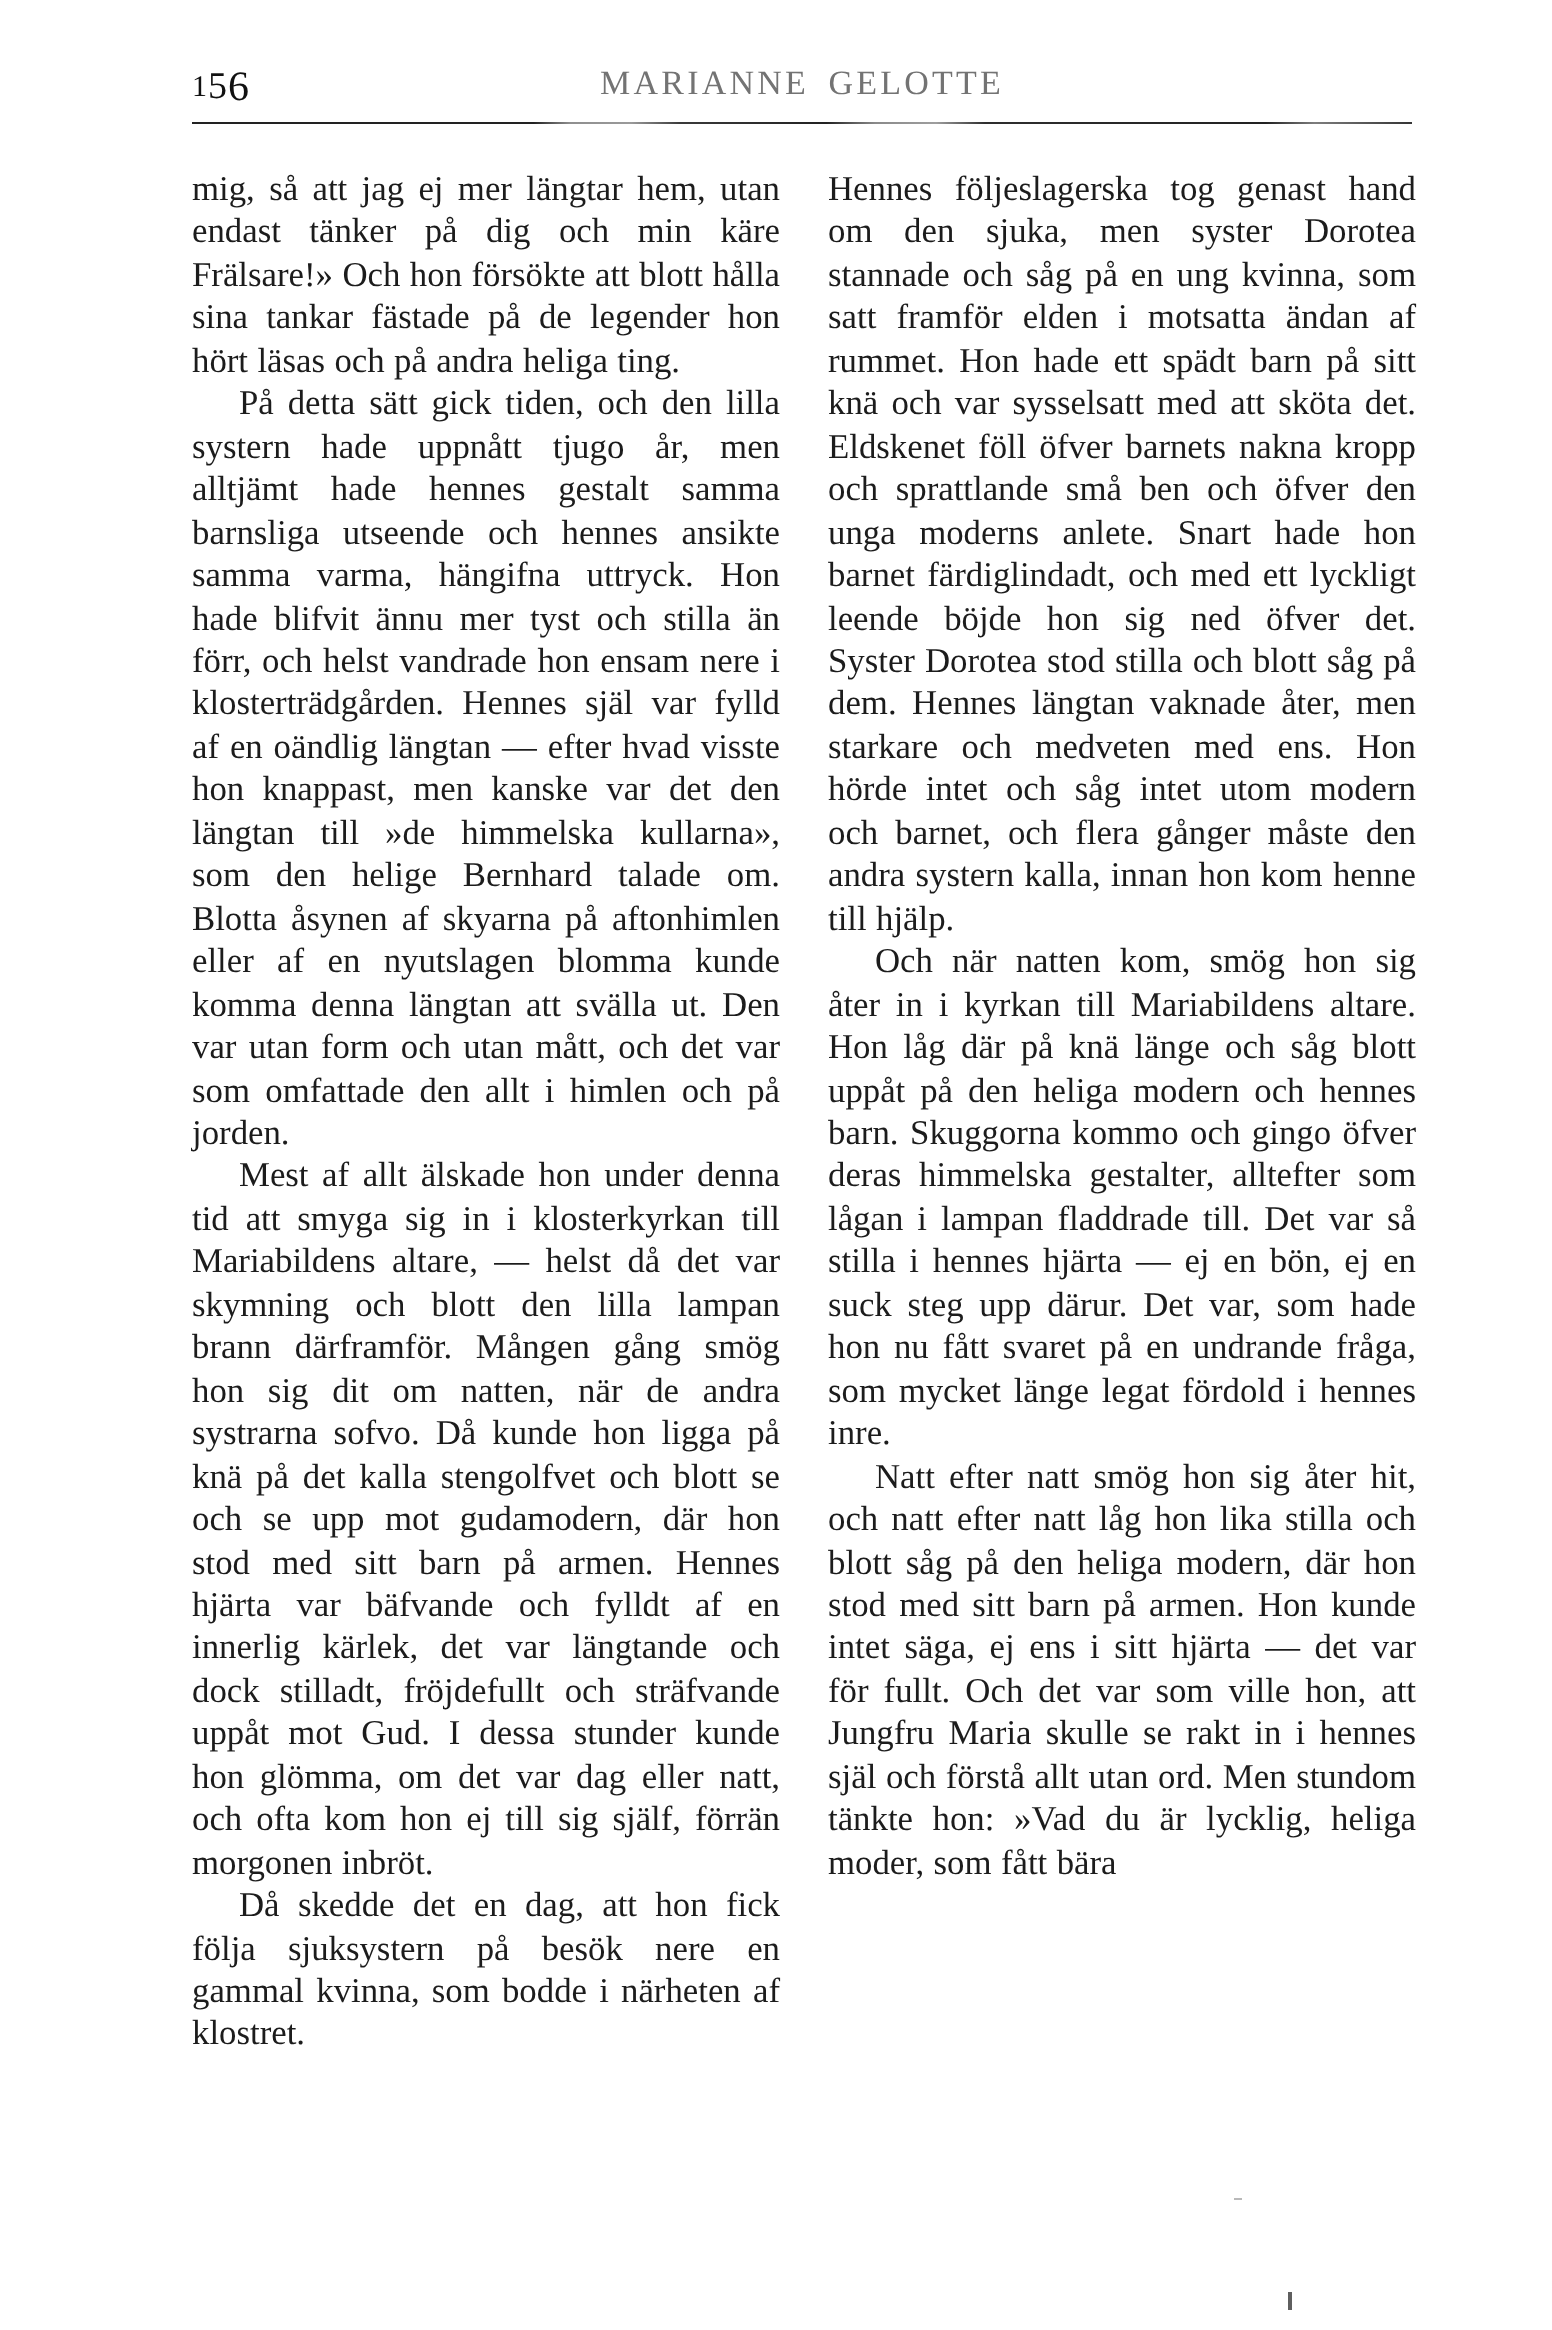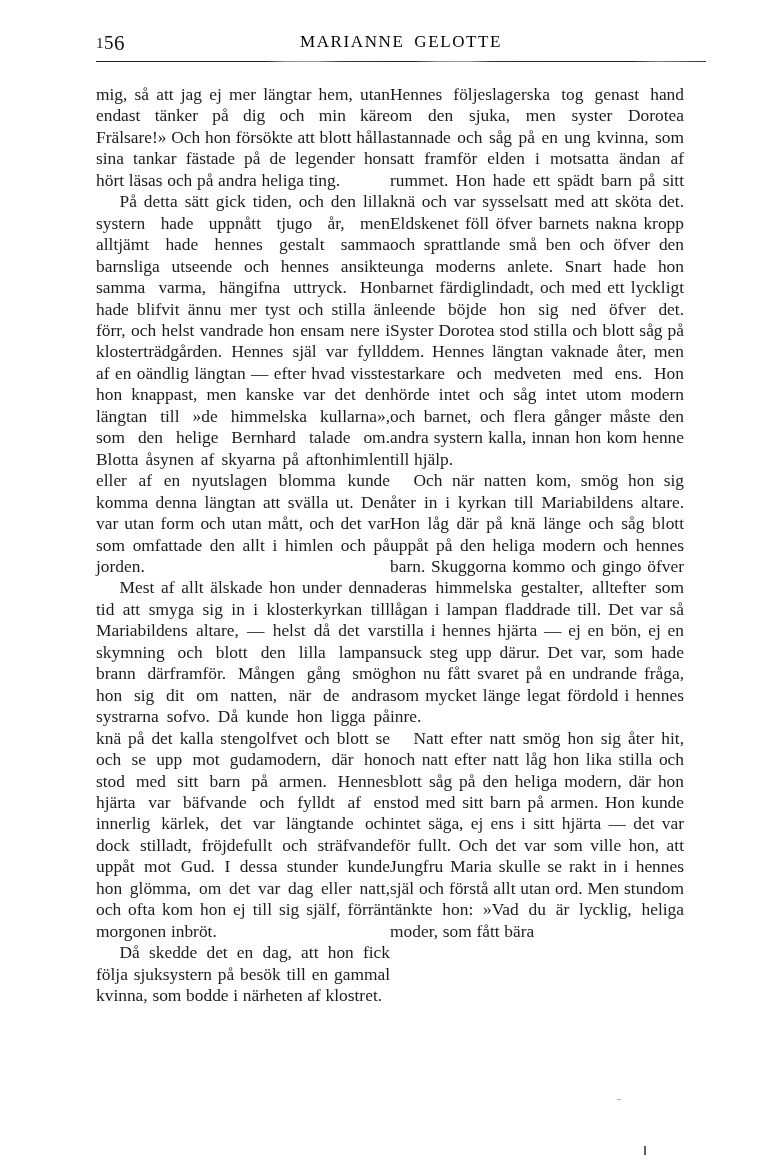--- a/index.html
+++ b/index.html
@@ -44,21 +44,21 @@
   .folio .d-five { font-size: 19px; }
   .folio .d-six  { font-size: 21px; position: relative; top: 1px; }
   .head-title {
     position: absolute;
     left: 0;
     right: 0;
     top: 4px;
     text-align: center;
     font-size: 17px;
     letter-spacing: 1.6px;
-    color: #000000;
+    color: #737373;
     word-spacing: 4px;
   }
   .head-rule {
     position: absolute;
     left: 96px;
     top: 61px;
     width: 610px;
     height: 1px;
     background: linear-gradient(
         to right,
@@ -70,20 +70,21 @@
         #7d7d7d 92%, #343434 100%);
   }
 
   
   .columns {
     position: absolute;
     left: 96px;
     top: 84px;
     width: 612px;
     display: flex;
+    gap: 24px;
     font-family: Liberation Serif, serif;
   }
   .col {
     width: 294px;
   }
   .col p {
     margin: 0;
     font-size: 17.4px;
     line-height: 21.45px;
     text-align: justify;
@@ -124,21 +125,21 @@
     <div class="head-title">MARIANNE GELOTTE</div>
   </div>
   <div class="head-rule"></div>
 
   <div class="columns">
 
     <div class="col">
       <p class="no-indent">mig, så att jag ej mer längtar hem, utan endast tänker på dig och min käre Frälsare!» Och hon försökte att blott hålla sina tankar fästade på de legender hon hört läsas och på andra heliga ting.</p>
       <p>På detta sätt gick tiden, och den lilla systern hade uppnått tjugo år, men alltjämt hade hennes gestalt samma barnsliga utseende och hennes ansikte samma varma, hängifna uttryck. Hon hade blifvit ännu mer tyst och stilla än förr, och helst vandrade hon ensam nere i klosterträdgården. Hennes själ var fylld af en oändlig längtan — efter hvad visste hon knappast, men kanske var det den längtan till »de himmelska kullarna», som den helige Bernhard talade om. Blotta åsynen af skyarna på aftonhimlen eller af en nyutslagen blomma kunde komma denna längtan att svälla ut. Den var utan form och utan mått, och det var som omfattade den allt i himlen och på jorden.</p>
       <p>Mest af allt älskade hon under denna tid att smyga sig in i klosterkyrkan till Mariabildens altare, — helst då det var skymning och blott den lilla lampan brann därframför. Mången gång smög hon sig dit om natten, när de andra systrarna sofvo. Då kunde hon ligga på knä på det kalla stengolfvet och blott se och se upp mot gudamodern, där hon stod med sitt barn på armen. Hennes hjärta var bäfvande och fylldt af en innerlig kärlek, det var längtande och dock stilladt, fröjdefullt och sträfvande uppåt mot Gud. I dessa stunder kunde hon glömma, om det var dag eller natt, och ofta kom hon ej till sig själf, förrän morgonen inbröt.</p>
-      <p>Då skedde det en dag, att hon fick följa sjuksystern på besök till en gammal kvinna, som bodde i närheten af klostret.</p>
+      <p>Då skedde det en dag, att hon fick följa sjuksystern på besök nere en gammal kvinna, som bodde i närheten af klostret.</p>
     </div>
 
     <div class="col">
       <p class="no-indent">Hennes följeslagerska tog genast hand om den sjuka, men syster Dorotea stannade och såg på en ung kvinna, som satt framför elden i motsatta ändan af rummet. Hon hade ett spädt barn på sitt knä och var sysselsatt med att sköta det. Eldskenet föll öfver barnets nakna kropp och sprattlande små ben och öfver den unga moderns anlete. Snart hade hon barnet färdiglindadt, och med ett lyckligt leende böjde hon sig ned öfver det. Syster Dorotea stod stilla och blott såg på dem. Hennes längtan vaknade åter, men starkare och medveten med ens. Hon hörde intet och såg intet utom modern och barnet, och flera gånger måste den andra systern kalla, innan hon kom henne till hjälp.</p>
       <p>Och när natten kom, smög hon sig åter in i kyrkan till Mariabildens altare. Hon låg där på knä länge och såg blott uppåt på den heliga modern och hennes barn. Skuggorna kommo och gingo öfver deras himmelska gestalter, alltefter som lågan i lampan fladdrade till. Det var så stilla i hennes hjärta — ej en bön, ej en suck steg upp därur. Det var, som hade hon nu fått svaret på en undrande fråga, som mycket länge legat fördold i hennes inre.</p>
       <p>Natt efter natt smög hon sig åter hit, och natt efter natt låg hon lika stilla och blott såg på den heliga modern, där hon stod med sitt barn på armen. Hon kunde intet säga, ej ens i sitt hjärta — det var för fullt. Och det var som ville hon, att Jungfru Maria skulle se rakt in i hennes själ och förstå allt utan ord. Men stundom tänkte hon: »Vad du är lycklig, heliga moder, som fått bära</p>
     </div>
 
   </div>
 

